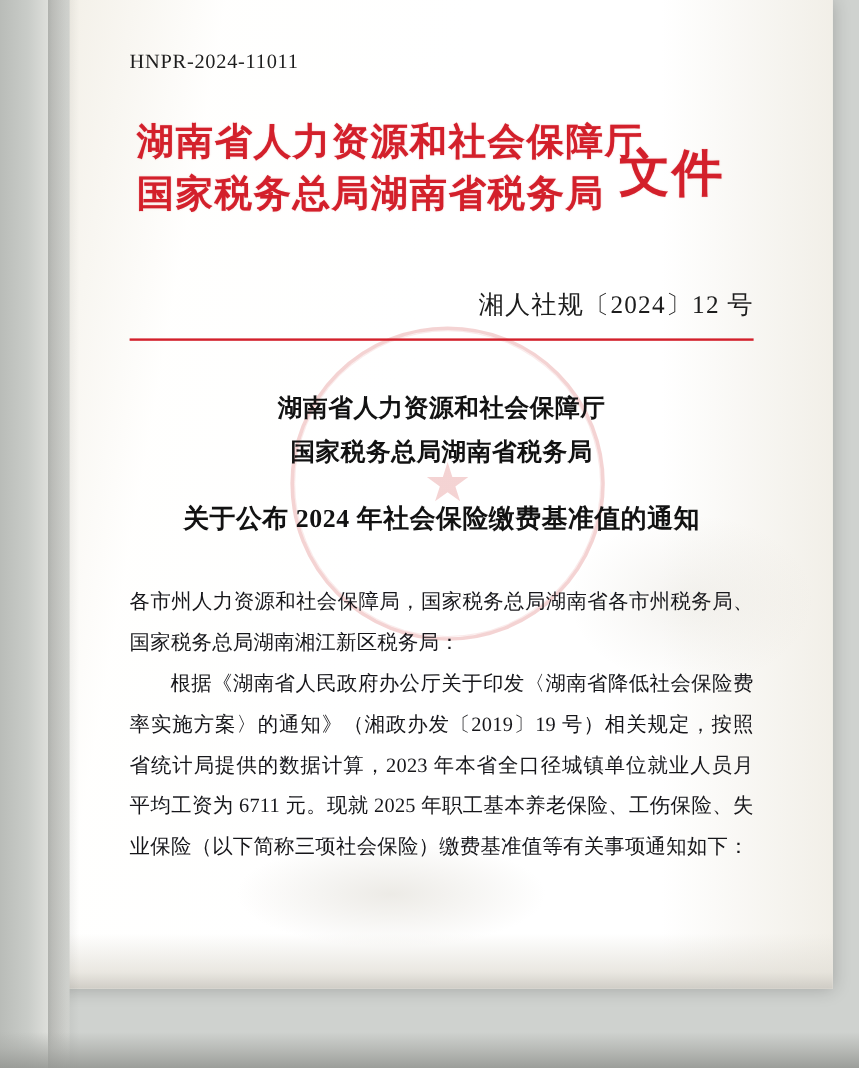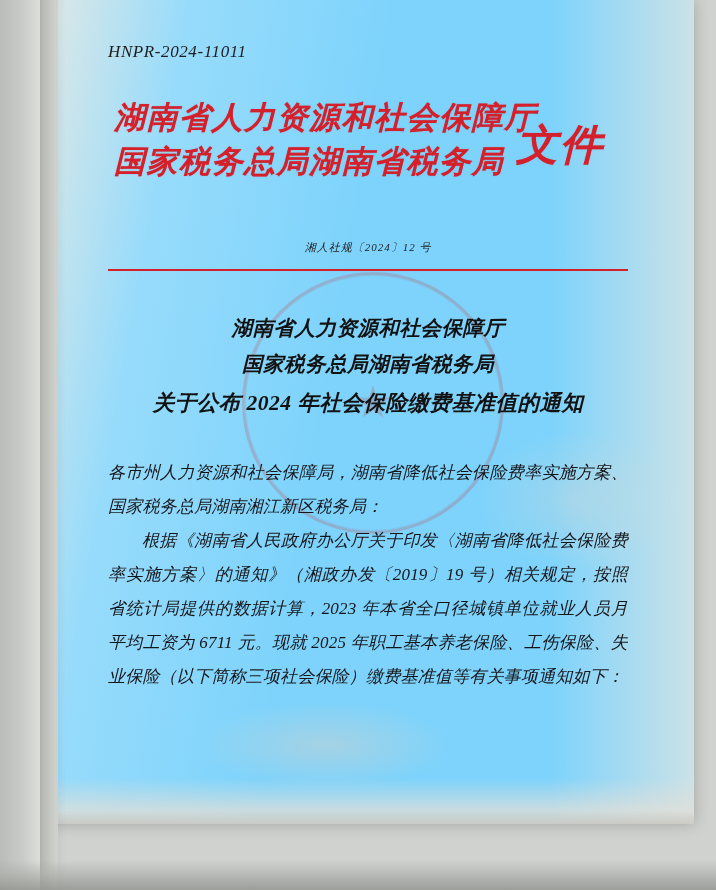--- a/index.html
+++ b/index.html
@@ -19,23 +19,22 @@
     height: 890px;
     overflow: hidden;
   }
   
   .sheet {
     position: absolute;
     left: 46px;
     top: 0;
     width: 648px;
     height: 824px;
-    background: #7dd3fc;
+    background: #ffffff;
     box-shadow: 0 0 14px rgba(0,0,0,0.22);
-    font-style: italic;
   }
   
   .sheet-tint {
     position: absolute;
     inset: 0;
     background:
       linear-gradient(100deg, rgba(240,236,226,0.85) 0%, rgba(255,253,248,0.2) 18%, rgba(255,255,252,0) 45%),
       linear-gradient(270deg, rgba(236,232,222,0.7) 0%, rgba(255,255,255,0) 22%);
     pointer-events: none;
   }
@@ -117,22 +116,22 @@
     font-family: "Liberation Serif", serif;
     font-weight: bold;
     font-size: 42px;
     color: #d3202b;
     letter-spacing: 2px;
     line-height: 1;
     text-shadow: 0 0 1px rgba(211,32,43,0.5);
   }
 
   .issue-no {
-    text-align: center;
-    font-size: 11px;
+    text-align: right;
+    font-size: 21px;
     letter-spacing: 1px;
     color: #1d1d1d;
     margin-top: 24px;
   }
 
   .red-rule {
     margin-top: 14px;
     height: 2px;
     background: #d3202b;
     width: 100%;
@@ -145,21 +144,21 @@
   }
   .title-line {
     font-weight: bold;
     font-size: 20.5px;
     line-height: 1.75;
     color: #121212;
     letter-spacing: 0.5px;
   }
   .title-line.main {
     font-size: 21.5px;
-    margin-top: 2px;
+    margin-top: 18px;
   }
 
   
   .body-block {
     margin-top: 34px;
   }
   .para {
     font-size: 17px;
     line-height: 2.0;
     color: #16161a;
@@ -233,21 +232,21 @@
 
       <div class="red-rule"></div>
 
       <div class="title-block">
         <div class="title-line">湖南省人力资源和社会保障厅</div>
         <div class="title-line">国家税务总局湖南省税务局</div>
         <div class="title-line main">关于公布 2024 年社会保险缴费基准值的通知</div>
       </div>
 
       <div class="body-block">
-        <div class="para">各市州人力资源和社会保障局，湖南省降低社会保险费率实施方案、国家税务总局湖南湘江新区税务局：</div>
+        <div class="para">各市州人力资源和社会保障局，国家税务总局湖南省各市州税务局、国家税务总局湖南湘江新区税务局：</div>
         <div class="para indent">根据《湖南省人民政府办公厅关于印发〈湖南省降低社会保险费率实施方案〉的通知》（湘政办发〔2019〕19 号）相关规定，按照省统计局提供的数据计算，2023 年本省全口径城镇单位就业人员月平均工资为 6711 元。现就 2025 年职工基本养老保险、工伤保险、失业保险（以下简称三项社会保险）缴费基准值等有关事项通知如下：</div>
       </div>
 
     </div>
 
     <div class="sheet-bottom-fade"></div>
   </div>
 
   <div class="left-gutter"></div>
   <div class="left-gutter-shade"></div>

